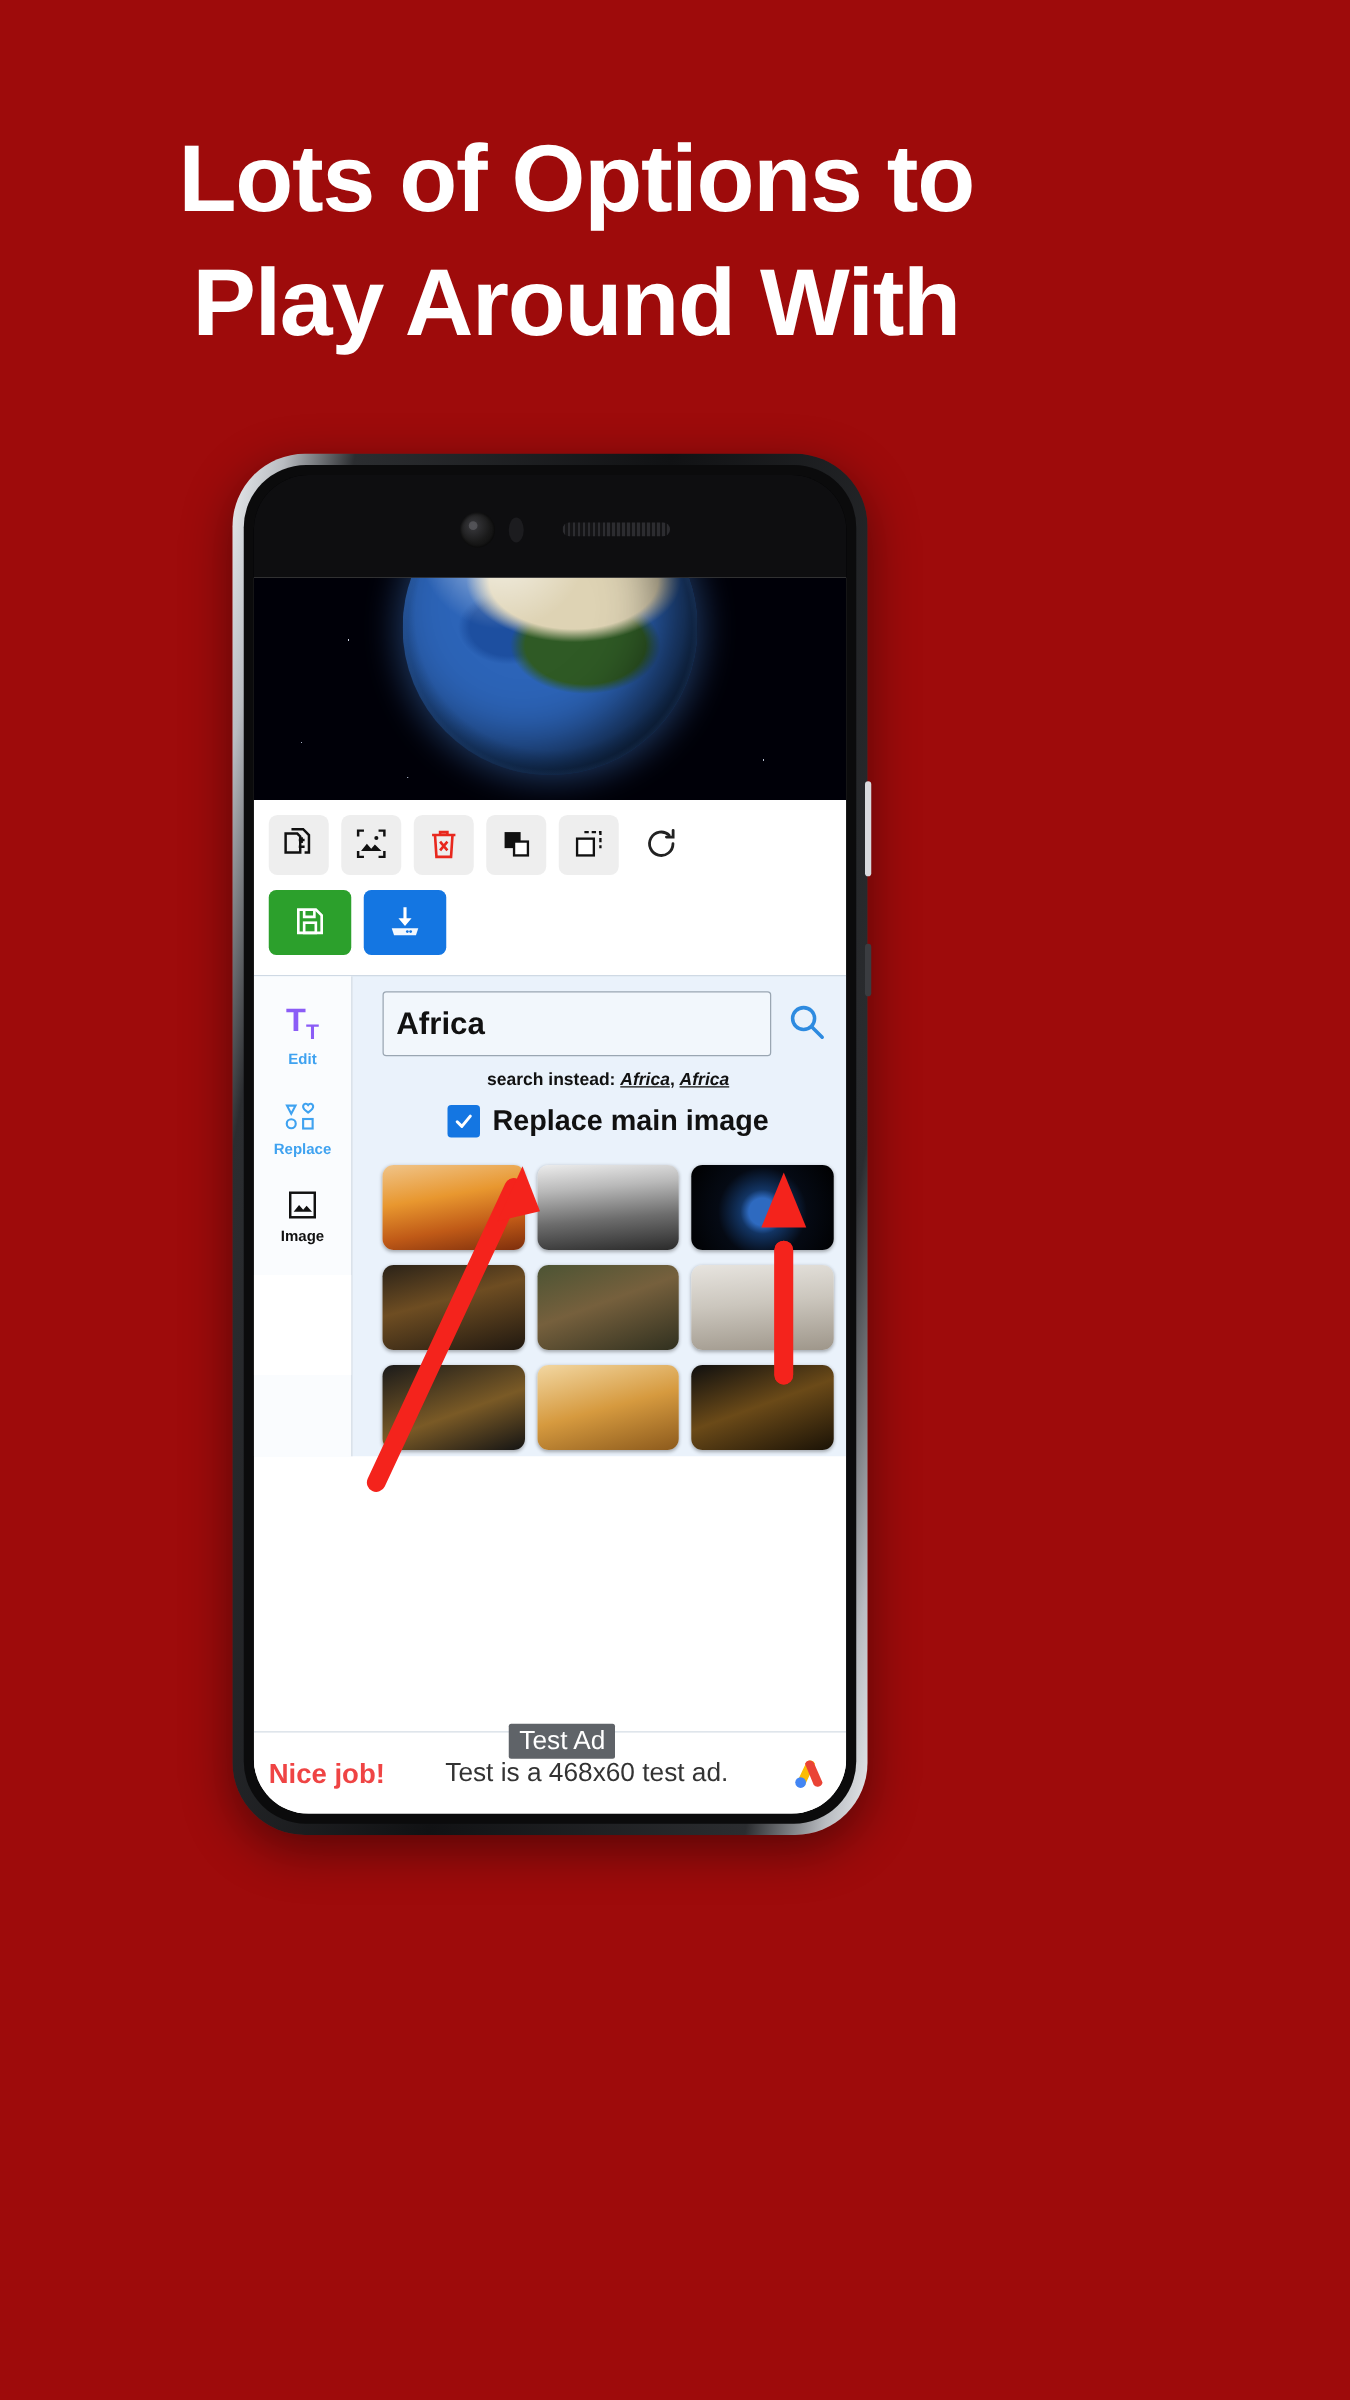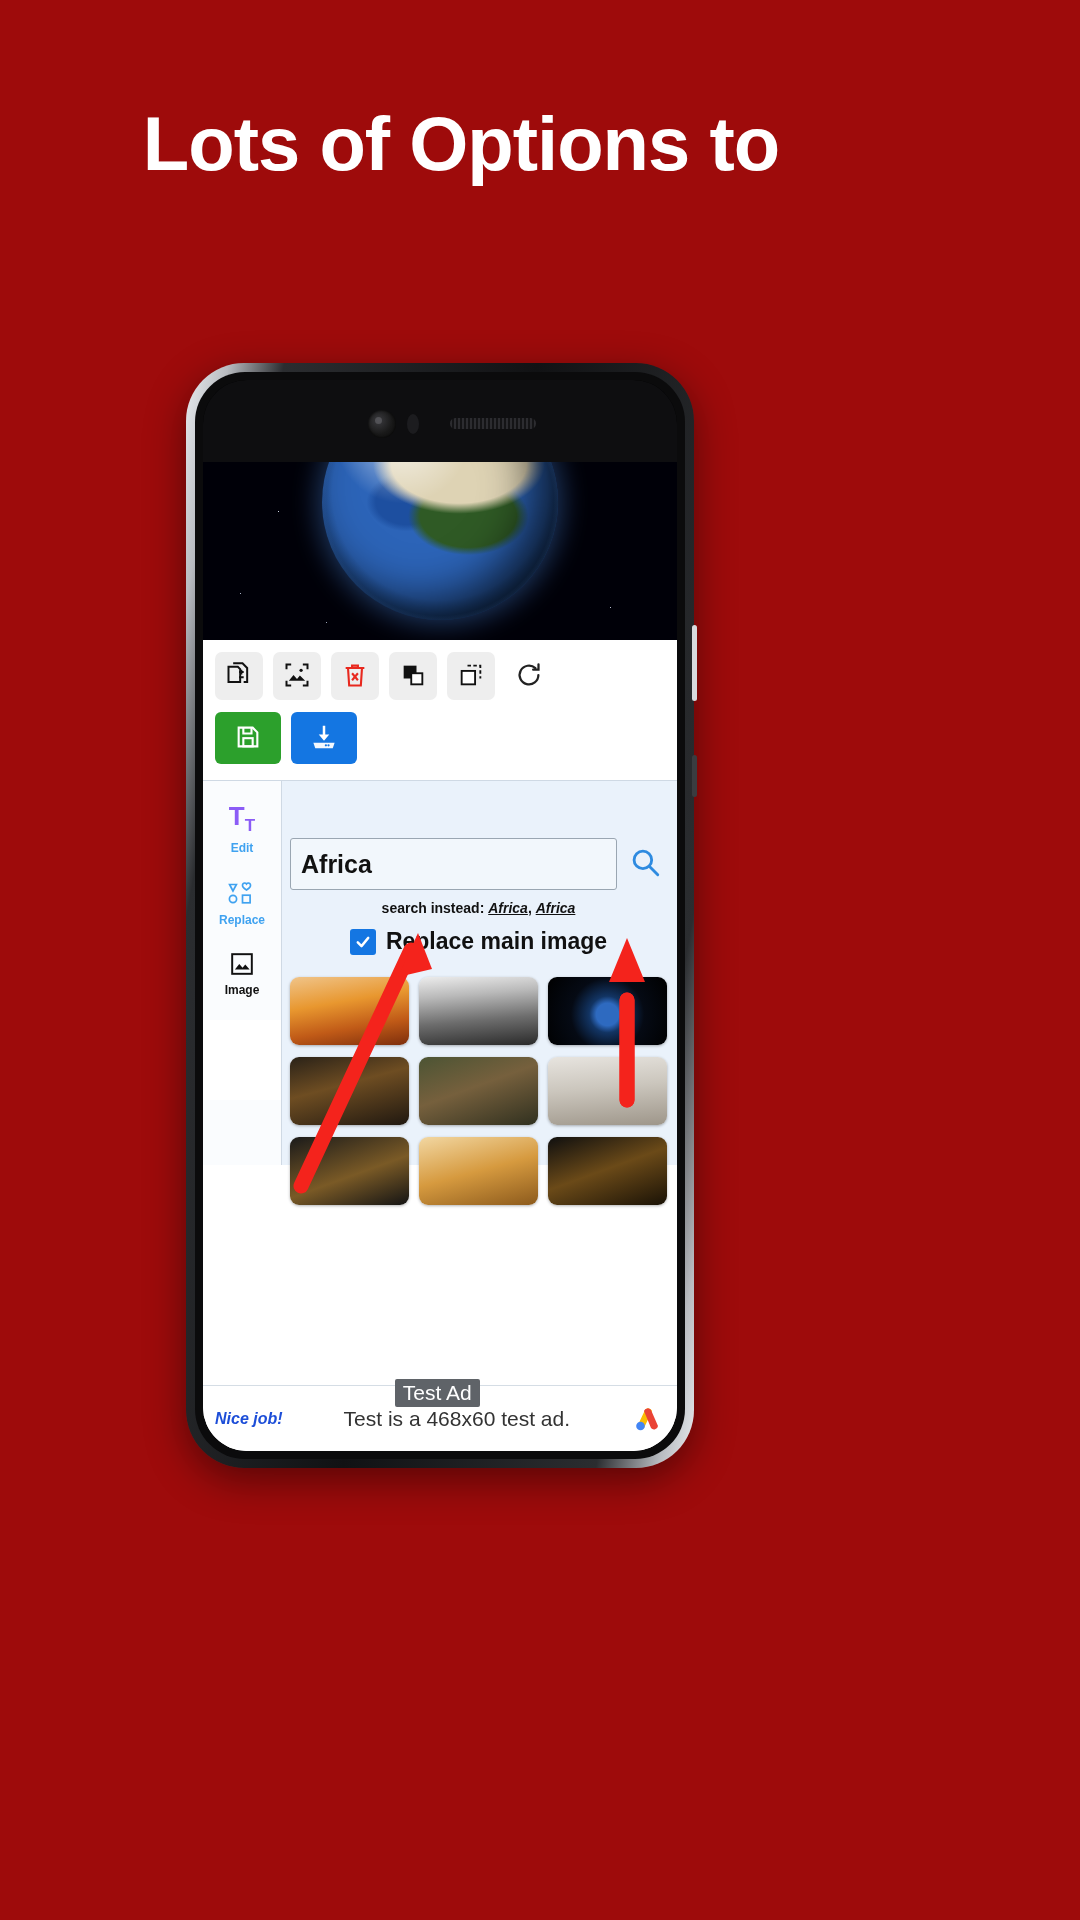--- a/index.html
+++ b/index.html
@@ -158,21 +158,21 @@
   }
   .nav-item{
     text-align:center;padding:10px 2px 14px;
   }
   .nav-ico{font-size:26px;line-height:1;color:#8b5cf6;display:block;margin-bottom:4px;font-weight:bold;}
   .nav-ico svg{display:block;margin:0 auto;}
   .nav-lbl{font-size:12px;font-weight:bold;color:#3FA2F0;}
   .nav-item.active .nav-lbl{color:#111;}
   .nav-item.spacer{background:#ffffff;height:56px;margin-top:8px;}
 
-  .panel-main{flex:1;padding:12px 10px 0 8px;position:relative;min-width:0;margin-top:45px;}
+  .panel-main{flex:1;padding:12px 10px 0 24px;position:relative;min-width:0;}
   .search-row{display:flex;align-items:center;gap:6px;}
   .search-box{
     flex:1;height:52px;border:1px solid #9aa6b2;background:#F2F7FC;
     border-radius:3px;display:flex;align-items:center;padding:0 10px;
     box-sizing:border-box;
   }
   .search-val{font-size:25px;font-weight:bold;color:#111;}
   .search-go{width:44px;display:flex;align-items:center;justify-content:center;}
   .suggest{
     margin-top:10px;text-align:center;font-size:14px;font-weight:bold;color:#111;
@@ -206,37 +206,38 @@
   .t-lion3{background:linear-gradient(160deg,#1a1a1a 0%,#7a5a26 55%,#141414 100%);}
   .t-chee{background:linear-gradient(165deg,#f2d7a2 0%,#d69a3f 50%,#8c5a1c 100%);}
   .t-leo{background:linear-gradient(160deg,#0f0f0f 0%,#6b4a18 48%,#1a1206 100%);}
 
   
   .adbar{
     position:absolute;left:0;right:0;bottom:0;height:66px;background:#fff;
     border-top:1px solid #d5dde5;display:flex;align-items:center;
     padding:0 12px;box-sizing:border-box;
   }
-  .ad-left{color:#1d4ed8;font-size:16px;font-weight:bold;flex:0 0 auto;font-style:italic;}
+  .ad-left{color:#ef4444;font-size:22px;font-weight:bold;flex:0 0 auto;}
   .ad-mid{flex:1;text-align:center;font-size:21px;color:#333;position:relative;}
   .ad-tag{
     position:absolute;left:50%;margin-left:-62px;top:-28px;
     background:#5f6368;color:#fff;font-size:21px;padding:2px 8px;border-radius:2px;
     font-family:"Liberation Sans",sans-serif;
   }
   .ad-logo{flex:0 0 auto;width:34px;height:34px;position:relative;}
 
   
   .arrows{position:absolute;inset:0;pointer-events:none;z-index:20;}
 </style>
 </head>
 <body>
 
 <div class="promo">
   <span class="promo-line">Lots of Options to</span>
+  <span class="promo-line">Play Around With</span>
 </div>
 
 <div class="phone">
   <div class="side-btn vol"></div>
   <div class="side-btn pwr"></div>
 
   <div class="phone-inner">
     <div class="screen">
 
       <div class="bezel-top">

